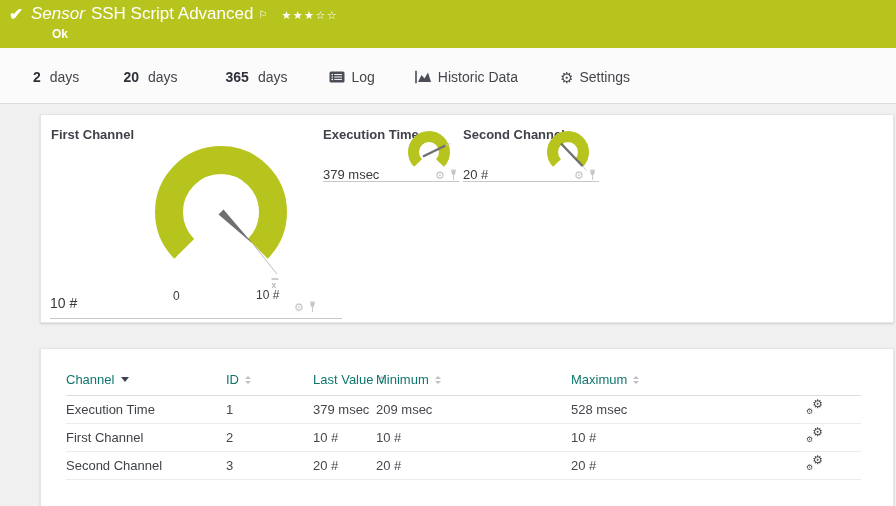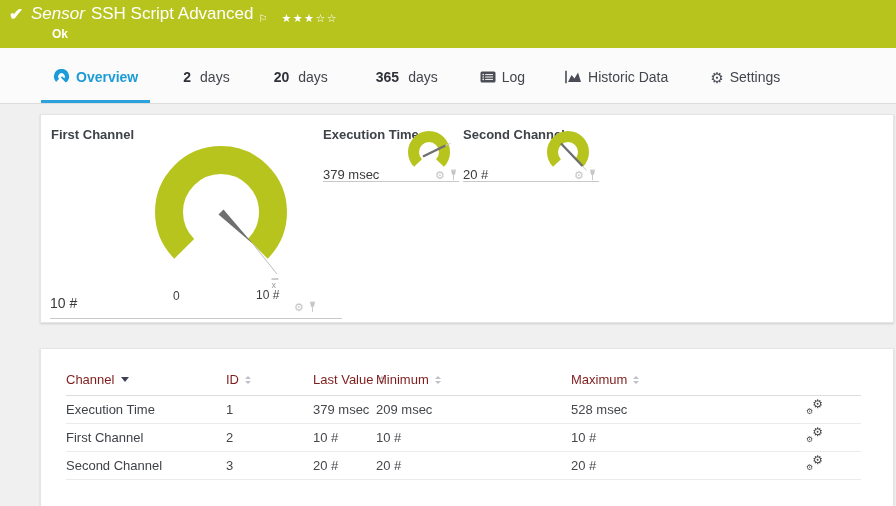--- a/index.html
+++ b/index.html
@@ -4,21 +4,21 @@
 <style>
   html,body{margin:0;padding:0}
   body{
     width:896px;height:506px;overflow:hidden;position:relative;
     background:#f0f0f0;font-family:"Liberation Sans",sans-serif;
     -webkit-font-smoothing:antialiased;
   }
   
   .hdr{position:absolute;top:0;left:0;right:0;height:48px;background:#b7c41e;color:#fff}
   .hdr .check{position:absolute;left:9px;top:4px;font-size:17px;font-weight:bold}
-  .titleline{position:absolute;left:31px;top:4px;display:flex;align-items:flex-end;font-size:17px;line-height:20px;white-space:nowrap}
+  .titleline{position:absolute;left:31px;top:4px;display:flex;align-items:center;font-size:17px;line-height:20px;white-space:nowrap}
   .t-kind{font-style:italic;margin-right:6px}
   .t-flag{font-size:10px;line-height:10px;margin-left:5px;margin-top:1px}
   .t-stars{font-size:11px;line-height:12px;letter-spacing:1.5px;margin-left:14px;margin-top:2px;cursor:pointer}
   .hdr .ok{position:absolute;left:52px;top:27px;font-size:12px;font-weight:bold}
 
   
   .tabs{position:absolute;top:48px;left:0;right:0;height:56px;background:#fbfbfb;
     border-bottom:1px solid #dcdcdc;display:flex;box-sizing:border-box;align-items:stretch}
   .tab{display:flex;align-items:center;gap:6px;padding:6px 12px 0;font-size:14px;color:#43464c;
     border-bottom:3px solid transparent;cursor:pointer;white-space:nowrap;box-sizing:border-box}
@@ -39,21 +39,21 @@
   .g-value{position:absolute;font-size:13px;color:#3a3a3a;white-space:nowrap}
   .big-value{font-size:14px}
   .g-line{position:absolute;height:1px;background:#c8c8c8}
   .scale{position:absolute;font-size:12px;color:#3c3c3c;white-space:nowrap}
   .g-icons{position:absolute;display:flex;gap:4px;align-items:flex-end}
   .gearsm{color:#c4c4c4;font-size:11px;line-height:11px;cursor:pointer}
   .g-svg{position:absolute}
 
   
   .tbl{margin:14px 0 0 25px;border-collapse:collapse;table-layout:fixed;width:795px;font-size:13px}
-  .tbl th{font-weight:normal;color:#7f1d1d;text-align:left;height:32px;padding:0;
+  .tbl th{font-weight:normal;color:#0f766e;text-align:left;height:32px;padding:0;
     border-bottom:1px solid #dddddd;white-space:nowrap;cursor:pointer}
   .tbl td{height:27px;padding:0;border-bottom:1px solid #ebebeb;color:#45474c;white-space:nowrap}
   .tbl .r{text-align:left}
   .tbl td.c1{color:#3f4248}
   .icon-cell{padding-left:78px !important}
   .sort-desc{display:inline-block;width:0;height:0;border-left:4px solid transparent;
     border-right:4px solid transparent;border-top:5px solid #3f4257;margin-left:7px;vertical-align:2px}
   .sort-both{display:inline-block;margin-left:6px;vertical-align:0px}
   .sort-both i{display:block;width:0;height:0;border-left:3.5px solid transparent;border-right:3.5px solid transparent}
   .sort-both .up{border-bottom:3.5px solid #c0c0c8;margin-bottom:2px}
@@ -70,27 +70,20 @@
   <div class="titleline">
     <span class="t-kind">Sensor</span>
     <span>SSH Script Advanced</span>
     <span class="t-flag">⚐</span>
     <span class="t-stars">★★★☆☆</span>
   </div>
   <div class="ok">Ok</div>
 </div>
 
 <nav class="tabs">
-  <div class="tab active m0">
-    <svg width="17" height="16" viewBox="0 0 17 16">
-      <path d="M4.6 11.4 A5.5 5.5 0 1 1 12.4 11.4" fill="none" stroke="#1b9bd7" stroke-width="4.4"></path>
-      <line x1="8.5" y1="7.8" x2="13.4" y2="12.9" stroke="#1b9bd7" stroke-width="1.8"></line>
-    </svg>
-    <span>Overview</span>
-  </div>
   <div class="tab m2">
     <span class="num">2</span>
     <span>days</span>
   </div>
   <div class="tab m3">
     <span class="num">20</span>
     <span>days</span>
   </div>
   <div class="tab m4">
     <span class="num">365</span>

